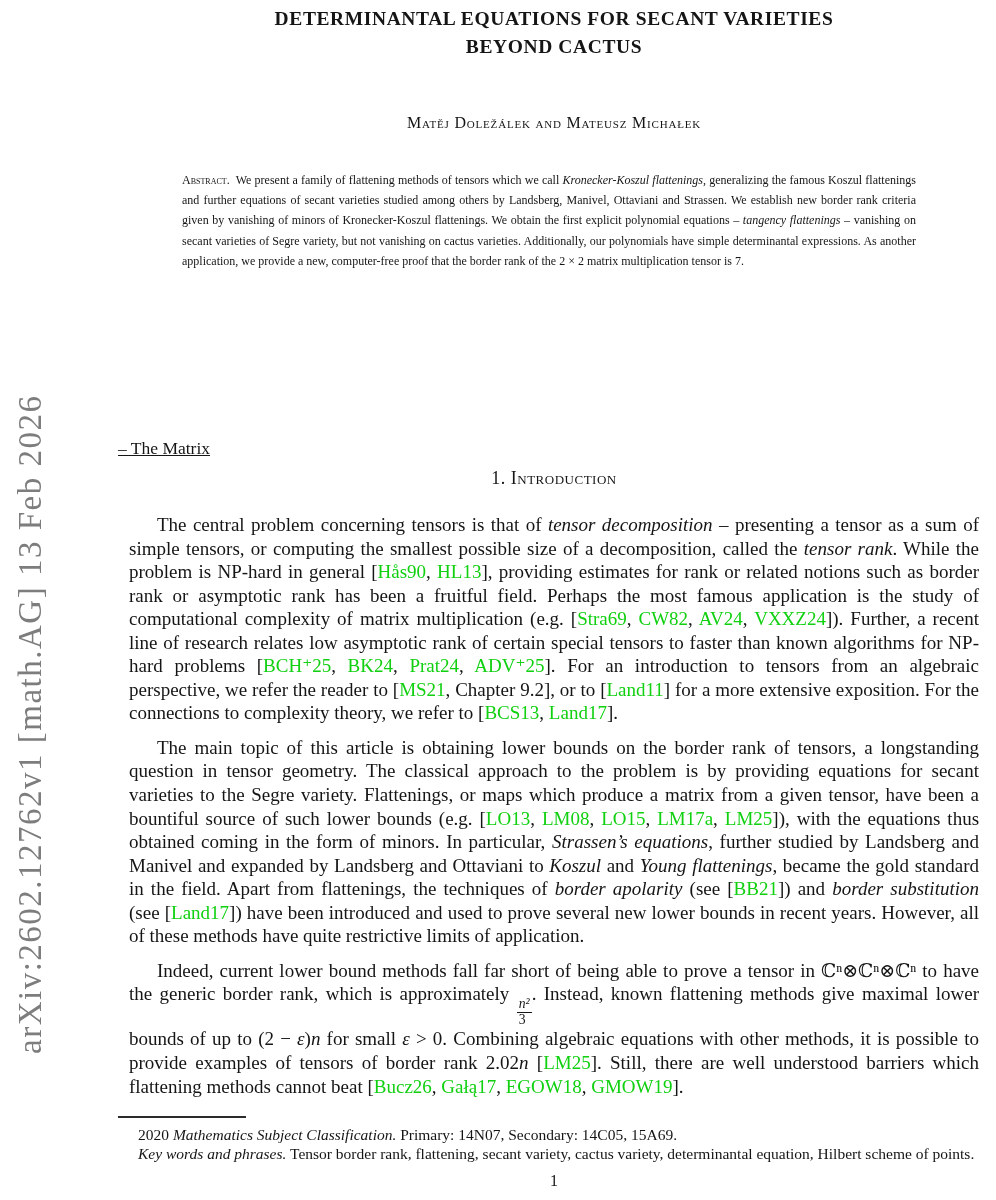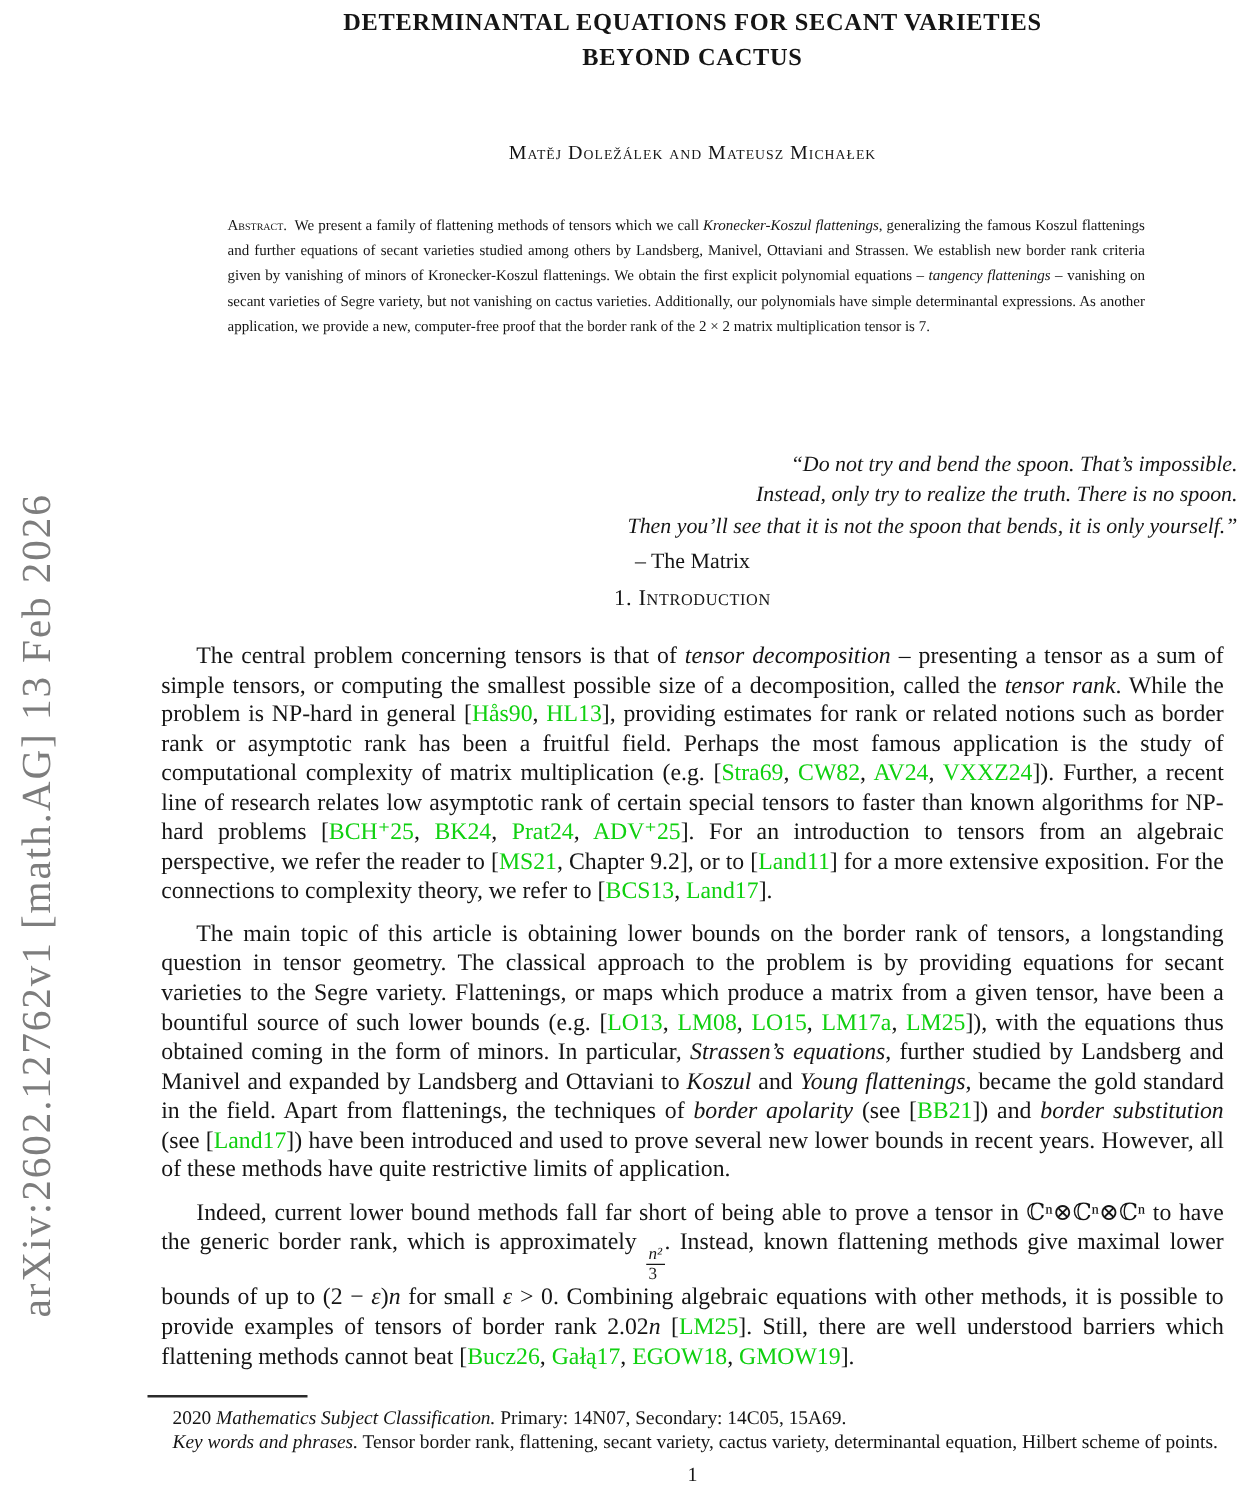--- a/index.html
+++ b/index.html
@@ -28,22 +28,22 @@
     font-size:12px;line-height:20.2px;text-align:justify;
   }
   .sc{font-variant:small-caps;}
   .it{font-style:italic;}
   .cite{color:var(--cite,#10d010);}
   .quote{
     position:absolute;top:359px;left:0;width:100%;text-align:right;
     font-style:italic;font-size:17.5px;line-height:24.4px;
   }
   .quote-attribution{
-    position:absolute;top:436px;left:0;width:100%;text-align:center;
-    font-size:17.5px;line-height:24px;
+    position:absolute;top:436px;left:0;width:100%;text-align:left;
+    font-size:17.5px;line-height:24px;text-decoration:underline;
   }
   .section-heading{
     position:absolute;top:468px;left:0;width:100%;text-align:center;
     font-variant:small-caps;font-size:18px;letter-spacing:0.5px;
   }
   .body-text{
     position:absolute;top:502px;left:0;width:100%;
     font-size:19px;line-height:23.55px;text-align:justify;
   }
   .body-text p{margin:11px;text-indent:28px;}
@@ -75,25 +75,20 @@
 
     <div class="title">
         <div>DETERMINANTAL EQUATIONS FOR SECANT VARIETIES</div>
         <div>BEYOND CACTUS</div>
       </div>
 
     <div class="authors">Matěj Doležálek and Mateusz Michałek</div>
 
     <div class="abstract"><span class="sc">Abstract.</span><span> We present a family of flattening methods of tensors which we call </span><span class="it">Kronecker-Koszul flattenings</span><span>, generalizing the famous Koszul flattenings and further equations of secant varieties studied among others by Landsberg, Manivel, Ottaviani and Strassen. We establish new border rank criteria given by vanishing of minors of Kronecker-Koszul flattenings. We obtain the first explicit polynomial equations – </span><span class="it">tangency flattenings</span><span> – vanishing on secant varieties of Segre variety, but not vanishing on cactus varieties. Additionally, our polynomials have simple determinantal expressions. As another application, we provide a new, computer-free proof that the border rank of the 2 × 2 matrix multiplication tensor is 7.</span></div>
 
-    <div class="quote">
-        <div>“Do not try and bend the spoon. That’s impossible.</div>
-        <div>Instead, only try to realize the truth. There is no spoon.</div>
-        <div>Then you’ll see that it is not the spoon that bends, it is only yourself.”</div>
-      </div>
 
     <div class="quote-attribution">– The Matrix</div>
 
     <div class="section-heading">1. Introduction</div>
 
     <div class="body-text">
       <p><span>The central problem concerning tensors is that of </span><span class="it">tensor decomposition</span><span> – presenting a tensor as a sum of simple tensors, or computing the smallest possible size of a decomposition, called the </span><span class="it">tensor rank</span><span>. While the problem is NP-hard in general [</span><span class="cite">Hås90</span><span>, </span><span class="cite">HL13</span><span>], providing estimates for rank or related notions such as border rank or asymptotic rank has been a fruitful field. Perhaps the most famous application is the study of computational complexity of matrix multiplication (e.g. [</span><span class="cite">Stra69</span><span>, </span><span class="cite">CW82</span><span>, </span><span class="cite">AV24</span><span>, </span><span class="cite">VXXZ24</span><span>]). Further, a recent line of research relates low asymptotic rank of certain special tensors to faster than known algorithms for NP-hard problems [</span><span class="cite">BCH⁺25</span><span>, </span><span class="cite">BK24</span><span>, </span><span class="cite">Prat24</span><span>, </span><span class="cite">ADV⁺25</span><span>]. For an introduction to tensors from an algebraic perspective, we refer the reader to [</span><span class="cite">MS21</span><span>, Chapter 9.2], or to [</span><span class="cite">Land11</span><span>] for a more extensive exposition. For the connections to complexity theory, we refer to [</span><span class="cite">BCS13</span><span>, </span><span class="cite">Land17</span><span>].</span></p>
       <p><span>The main topic of this article is obtaining lower bounds on the border rank of tensors, a longstanding question in tensor geometry. The classical approach to the problem is by providing equations for secant varieties to the Segre variety. Flattenings, or maps which produce a matrix from a given tensor, have been a bountiful source of such lower bounds (e.g. [</span><span class="cite">LO13</span><span>, </span><span class="cite">LM08</span><span>, </span><span class="cite">LO15</span><span>, </span><span class="cite">LM17a</span><span>, </span><span class="cite">LM25</span><span>]), with the equations thus obtained coming in the form of minors. In particular, </span><span class="it">Strassen’s equations</span><span>, further studied by Landsberg and Manivel and expanded by Landsberg and Ottaviani to </span><span class="it">Koszul</span><span> and </span><span class="it">Young flattenings</span><span>, became the gold standard in the field. Apart from flattenings, the techniques of </span><span class="it">border apolarity</span><span> (see [</span><span class="cite">BB21</span><span>]) and </span><span class="it">border substitution</span><span> (see [</span><span class="cite">Land17</span><span>]) have been introduced and used to prove several new lower bounds in recent years. However, all of these methods have quite restrictive limits of application.</span></p>
       <p><span>Indeed, current lower bound methods fall far short of being able to prove a tensor in ℂⁿ⊗ℂⁿ⊗ℂⁿ to have the generic border rank, which is approximately </span><span class="frac">
             <span class="num">n²</span>

